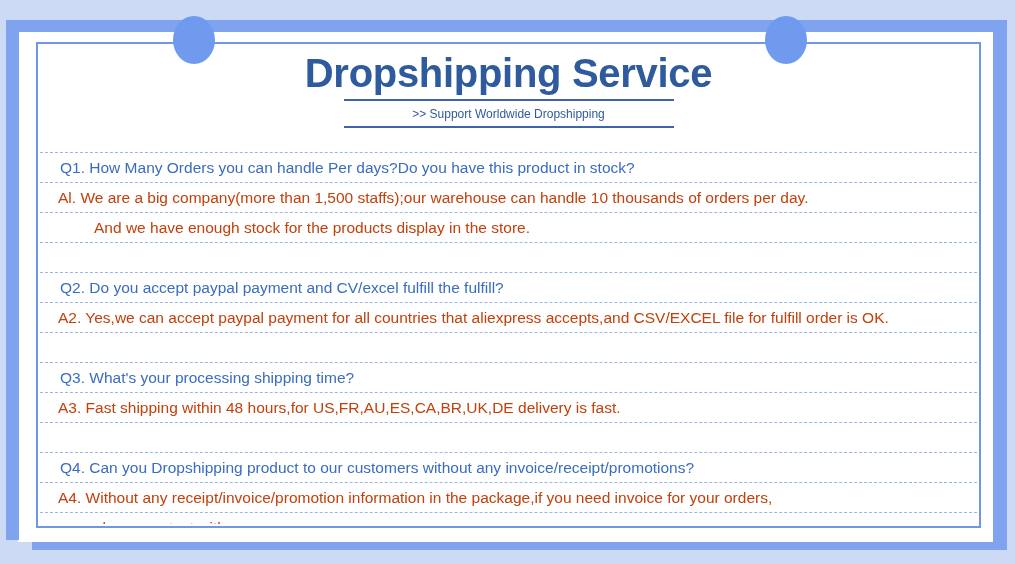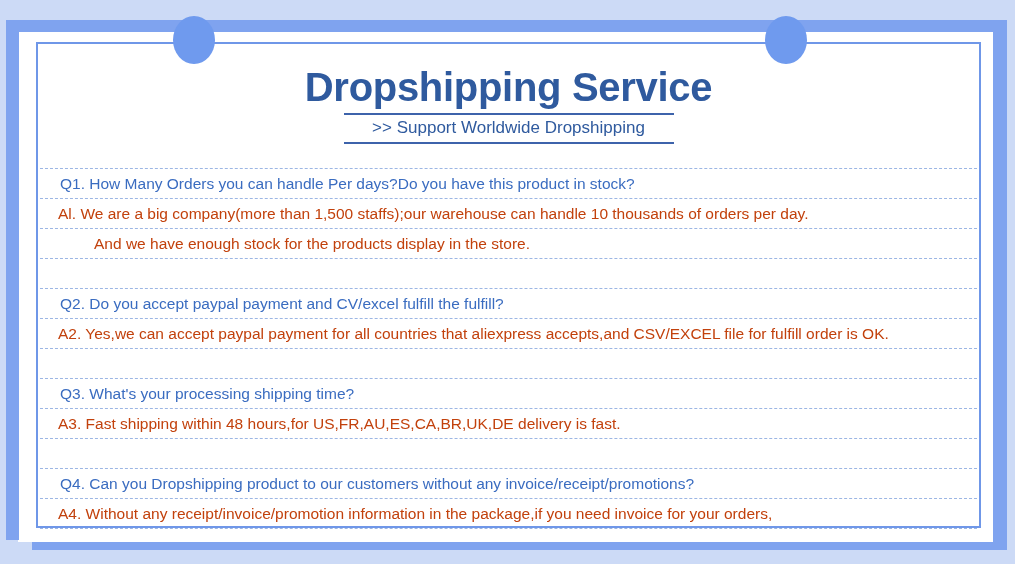--- a/index.html
+++ b/index.html
@@ -79,21 +79,21 @@
     background: #6f9aee;
     border-radius: 50%;
     top: 16px;
   }
   .circle.left  { left: 173px; }
   .circle.right { left: 765px; }
 
   
   .content {
     position: absolute;
-    left: 40px; top: 60px;
+    left: 40px; top: 46px;
     width: 937px; height: 478px;
     overflow: hidden;
   }
 
   .title {
     text-align: center;
     font-size: 40px;
     font-weight: bold;
     color: #2f5a9e;
     letter-spacing: -0.3px;
@@ -105,21 +105,21 @@
 
   .subtitle-wrap {
     width: 330px;
     margin: 0 auto;
     text-align: center;
     border-top: 2px solid #3d63ab;
     border-bottom: 2px solid #3d63ab;
     padding: 3px 0 4px 0;
   }
   .subtitle {
-    font-size: 17px;
+    font-size: 12px;
     color: #2f5a9e;
     font-weight: normal;
     white-space: nowrap;
   }
 
   
   .rows {
     position: relative;
     margin-top: 24px;
   }

